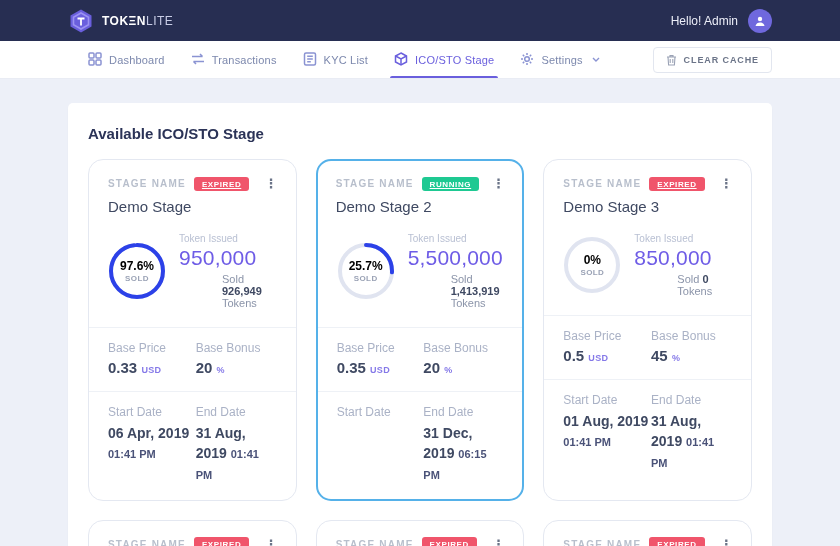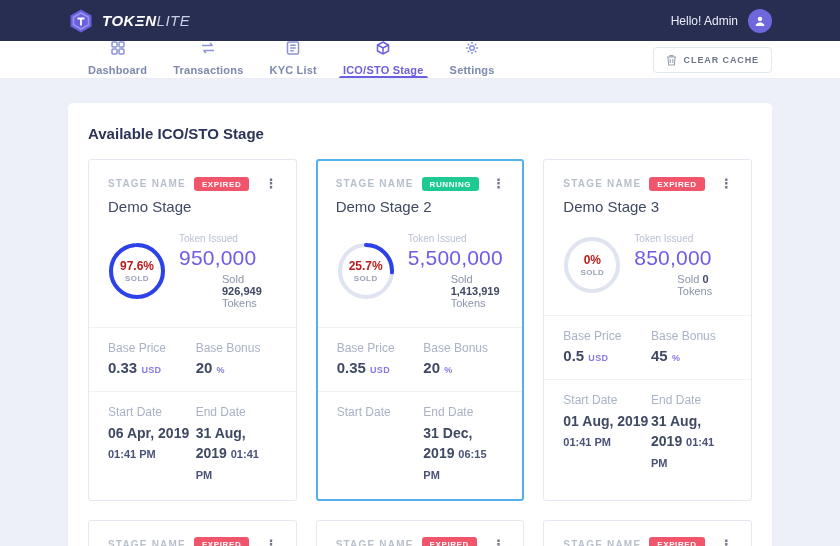--- a/index.html
+++ b/index.html
@@ -3,60 +3,60 @@
 <meta charset="utf-8">
 <style>
   * { margin:0; padding:0; box-sizing:border-box; }
   html,body { width:840px; height:546px; overflow:hidden; }
   body { background:#edf0f8; font-family:"Liberation Sans","DejaVu Sans",sans-serif; }
 
   
   .topbar { height:41px; background:#272e52; display:flex; align-items:center; padding:0 68px; }
   .brand { display:flex; align-items:center; gap:8px; }
   .logo-hex { width:26px; height:26px; }
-  .brand-text { font-size:15px; letter-spacing:.5px; color:#fff;font-style:italic; }
+  .brand-text { font-size:12px; letter-spacing:.5px; color:#fff; }
   .brand-text .bold { font-weight:bold; }
   .brand-text .light { font-weight:normal; color:#c9cde6; }
   .topbar-right { margin-left:auto; display:flex; align-items:center; gap:10px; }
   .greeting { color:#eceef8; font-size:12px; }
   .avatar { width:24px; height:24px; border-radius:50%; background:#6f68dd; display:flex; align-items:center; justify-content:center; cursor:pointer; }
 
   
   .navbar { height:38px; background:#fff; display:flex; align-items:stretch; padding:0 68px; border-bottom:1px solid #e9ecf4; }
   .nav-items { display:flex; align-items:stretch; gap:26px; margin-left:20px; }
-  .nav-item { display:flex; align-items:center; gap:7px; font-size:11px; font-weight:bold; color:#7c88ad; cursor:pointer; position:relative; letter-spacing:.2px;flex-direction:column; }
+  .nav-item { display:flex; align-items:center; gap:7px; font-size:11px; font-weight:normal; color:#7c88ad; cursor:pointer; position:relative; letter-spacing:.2px; }
   .nav-item svg { stroke:#8a93d2; }
   .nav-item.active { color:#6a5fdd; }
   .nav-item.active svg { stroke:#6a5fdd; }
   .nav-item.active::after { content:""; position:absolute; left:-4px; right:-4px; bottom:0; height:2px; background:#6a5fdd; border-radius:2px 2px 0 0; }
   .chev { margin-left:2px; }
   .navbar-right { margin-left:auto; display:flex; align-items:center; }
   .clear-cache { display:flex; align-items:center; gap:7px; border:1px solid #e2e6ef; background:#fff; border-radius:4px; padding:6px 12px; font-size:9px; font-weight:bold; letter-spacing:.9px; color:#6b7488; cursor:pointer; font-family:inherit; }
 
   
   .panel { margin:24px 68px 0; background:#fff; border-radius:5px; padding:20px; box-shadow:0 1px 2px rgba(40,50,90,.03); }
   .page-title { font-size:15px; font-weight:bold; color:#2b3357; margin:2px 0 17px; }
   .cards-grid { display:grid; grid-template-columns:repeat(3,1fr); gap:19px; }
 
-  .card { background:#fff; border:1px solid #e4e8f1; border-radius:3px; min-height:267px; }
+  .card { background:#fff; border:1px solid #e4e8f1; border-radius:15px; min-height:267px; }
   .card.selected { border:2px solid #55b1e9; }
 
   .card-head { padding:15px 14px 12px 19px; }
   .card.selected .card-head { padding:14px 13px 12px 18px; }
   .head-row { display:flex; align-items:center; }
   .stage-label { font-size:10px; font-weight:bold; letter-spacing:1.2px; color:#b8bfcc; }
-  .badge { margin-left:8px; font-size:8px; font-weight:bold; letter-spacing:.6px; color:#fff; padding:3px 8px 2px; border-radius:3px; }
+  .badge { margin-left:8px; font-size:8px; font-weight:bold; letter-spacing:.6px; color:#fff; padding:3px 8px 2px; border-radius:3px;text-decoration:underline; }
   .dots { margin-left:auto; color:#6b7488; font-size:13px; line-height:1; cursor:pointer; padding:2px 4px; letter-spacing:0; font-weight:bold; }
   .card-title { font-size:15px; font-weight:500; color:#3f4962; margin-top:6px; }
 
   .token-sec { display:flex; align-items:center; gap:13px; padding:6px 14px 18px 19px; }
   .ring-wrap { position:relative; width:58px; height:58px; flex:none; }
   .ring-wrap svg { transform:rotate(-90deg); }
   .ring-text { position:absolute; inset:0; display:flex; flex-direction:column; align-items:center; justify-content:center; }
-  .ring-pct { font-size:12px; font-weight:bold; color:#b91c1c; }
+  .ring-pct { font-size:12px; font-weight:bold; color:#000000; }
   .ring-sold { font-size:8px; font-weight:bold; color:#9aa2b5; letter-spacing:.4px; margin-top:1px; }
   .token-issued-label { font-size:10px; color:#b9c0d3; }
   .token-issued { font-size:21px; font-weight:500; color:#6e5ce6; margin:2px 0 3px; letter-spacing:.2px; }
   .sold-line { font-size:11px; color:#8b94a9;margin-left:43px; }
   .sold-line b { color:#3f4962; }
 
   .divider { height:1px; background:#eef1f6; }
   .two-col { display:flex; padding:13px 19px 15px; }
   .col-1 { width:52%; }
   .col-2 { width:48%; }

